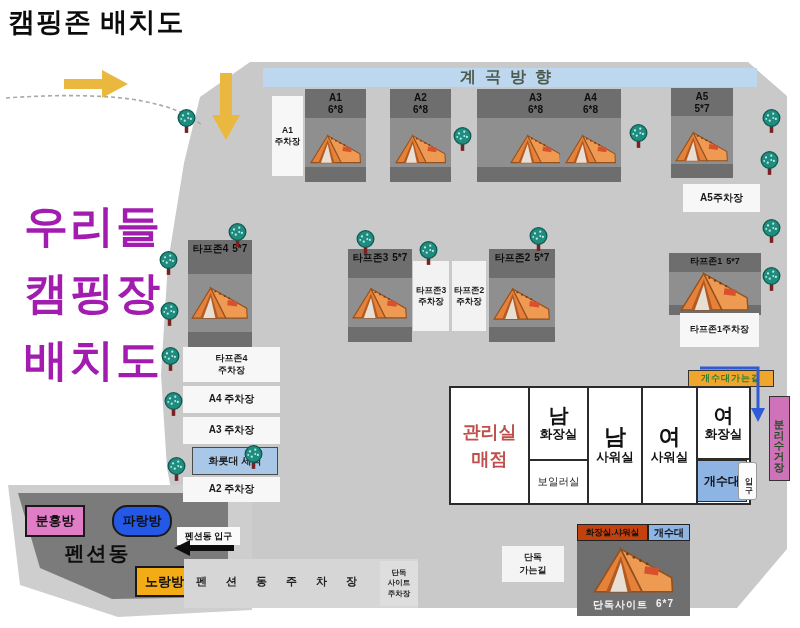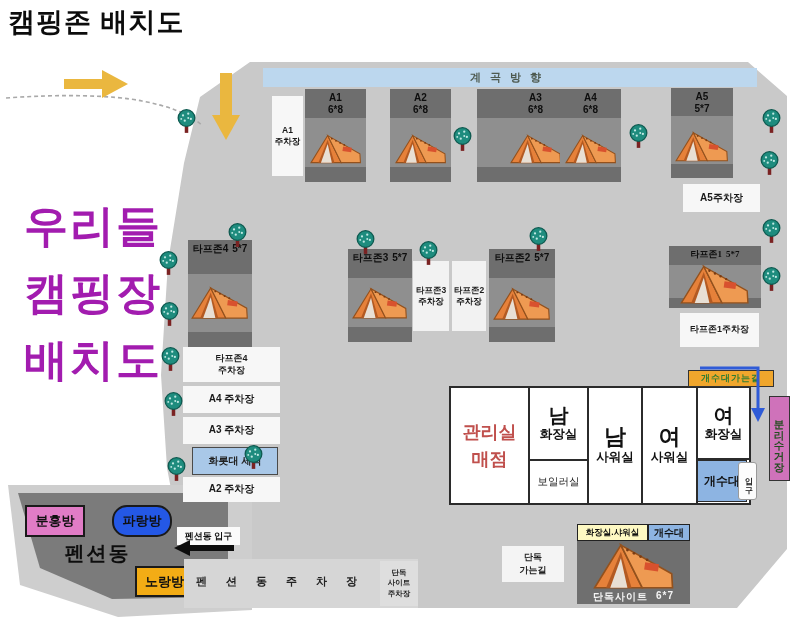--- a/index.html
+++ b/index.html
@@ -18,21 +18,21 @@
 
   
   .map{left:0;top:0;width:800px;height:628px;background:#c9c9c9;
        clip-path:polygon(250px 62px,748px 62px,787px 96px,787px 549px,737px 608px,189px 608px,183px 552px,167px 468px,161px 375px,168px 262px,184px 163px,200px 97px);}
   .platform{left:0;top:0;width:800px;height:628px;background:#cecece;
        clip-path:polygon(8px 485px,252px 485px,252px 610px,118px 617px,20px 585px);}
   .pension-block{left:0;top:0;width:800px;height:628px;background:#7b7b7b;
        clip-path:polygon(18px 493px,228px 493px,228px 597px,112px 599px,40px 568px);}
 
   .banner{left:263px;top:68px;width:494px;height:19px;background:#bcd7ee;
-          font-size:11px;font-weight:bold;color:#4e5a50;letter-spacing:9px;}
+          font-size:16px;font-weight:bold;color:#4e5a50;letter-spacing:9px;}
 
   
   .site{background:linear-gradient(180deg,#6e6e6e 0,#6e6e6e 31%,#8f8f8f 31%,#8f8f8f 84%,#6e6e6e 84%,#6e6e6e 100%);
         display:flex;flex-direction:column;align-items:center;}
   .site .hdr{padding-top:3px;font-size:10px;font-weight:bold;line-height:1.2;color:#0e0e0e;text-align:center;}
   .site .hdr .one-line{display:flex;gap:4px;}
   .tent-slot{flex:1;display:flex;align-items:center;justify-content:center;width:100%;}
   .tent-slot svg{display:block;}
 
   
@@ -69,25 +69,25 @@
   .pension-name{font-size:20px;font-weight:bold;color:#0d0d0d;letter-spacing:2px;}
   .pension-entrance{background:#fafafa;font-size:9px;font-weight:bold;}
 
   .strip{left:184px;top:559px;width:234px;height:49px;background:#d6d6d6;}
   .strip-text{left:196px;top:574px;font-size:11px;font-weight:bold;letter-spacing:19px;color:#222;white-space:nowrap;}
   .solo-parking{left:380px;top:561px;width:38px;height:45px;background:#dedede;
                 font-size:7.5px;font-weight:bold;line-height:1.4;color:#222;}
   .solo-path{left:502px;top:546px;width:62px;height:36px;background:#f4f4f4;
              font-size:9px;font-weight:bold;line-height:1.5;color:#222;}
 
-  .solo-lbl-toilet{left:577px;top:524px;width:71px;height:17px;background:#fef9c3;border:1.5px solid #222;
+  .solo-lbl-toilet{left:577px;top:524px;width:71px;height:17px;background:#c2410c;border:1.5px solid #222;
                    font-size:8.5px;font-weight:bold;box-sizing:border-box;}
   .solo-lbl-sink{left:648px;top:524px;width:42px;height:17px;background:#8db4e2;border:1.5px solid #222;
                  font-size:10px;font-weight:bold;box-sizing:border-box;}
-  .solo-site{left:577px;top:541px;width:113px;height:63px;background:#6f6f6f;display:flex;flex-direction:column;align-items:center;}
+  .solo-site{left:577px;top:541px;width:113px;height:75px;background:#6f6f6f;display:flex;flex-direction:column;align-items:center;}
   .solo-site .cap{color:#f4f4f4;font-size:10px;font-weight:bold;padding-bottom:4px;letter-spacing:1px;display:flex;gap:8px;}
 
   .tree{width:21px;height:27px;}
   .tree svg{display:block;width:100%;height:100%;}
 </style>
 </head>
 <body>
 
 <div id="stage">
 
@@ -285,21 +285,21 @@
           <polygon points="21,57 34,21 42,57" fill="#e8dfd4"></polygon>
           <rect x="63" y="27" width="17" height="9" fill="#d8512e" transform="rotate(8 71 31)"></rect>
           <circle cx="42" cy="11" r="1.7" fill="#7a3b12"></circle>
           <circle cx="50" cy="15" r="1.7" fill="#7a3b12"></circle>
           <circle cx="58" cy="19" r="1.7" fill="#7a3b12"></circle>
           <circle cx="66" cy="23" r="1.7" fill="#7a3b12"></circle>
         </svg>
       </div>
   </div>
 
-  <div class="abs site" style="left:669px;top:246px;width:92px;height:62px;font-family:Liberation Serif, serif;">
+  <div class="abs site" style="left:669px;top:253px;width:92px;height:62px;">
     <div class="hdr">
         <div class="one-line" style="font-size:9px;">
           <span>타프존1</span>
           <span>5*7</span>
         </div>
       </div>
     <div class="tent-slot" style="width:70px;">
         <svg viewBox="0 0 100 60" style="width:100%;height:auto;">
           <polygon points="2,57 34,5 60,57" fill="#e6813a" stroke="#93511d" stroke-width="2"></polygon>
           <polygon points="34,5 96,40 97,57 60,57" fill="#ee9a52" stroke="#93511d" stroke-width="2"></polygon>

